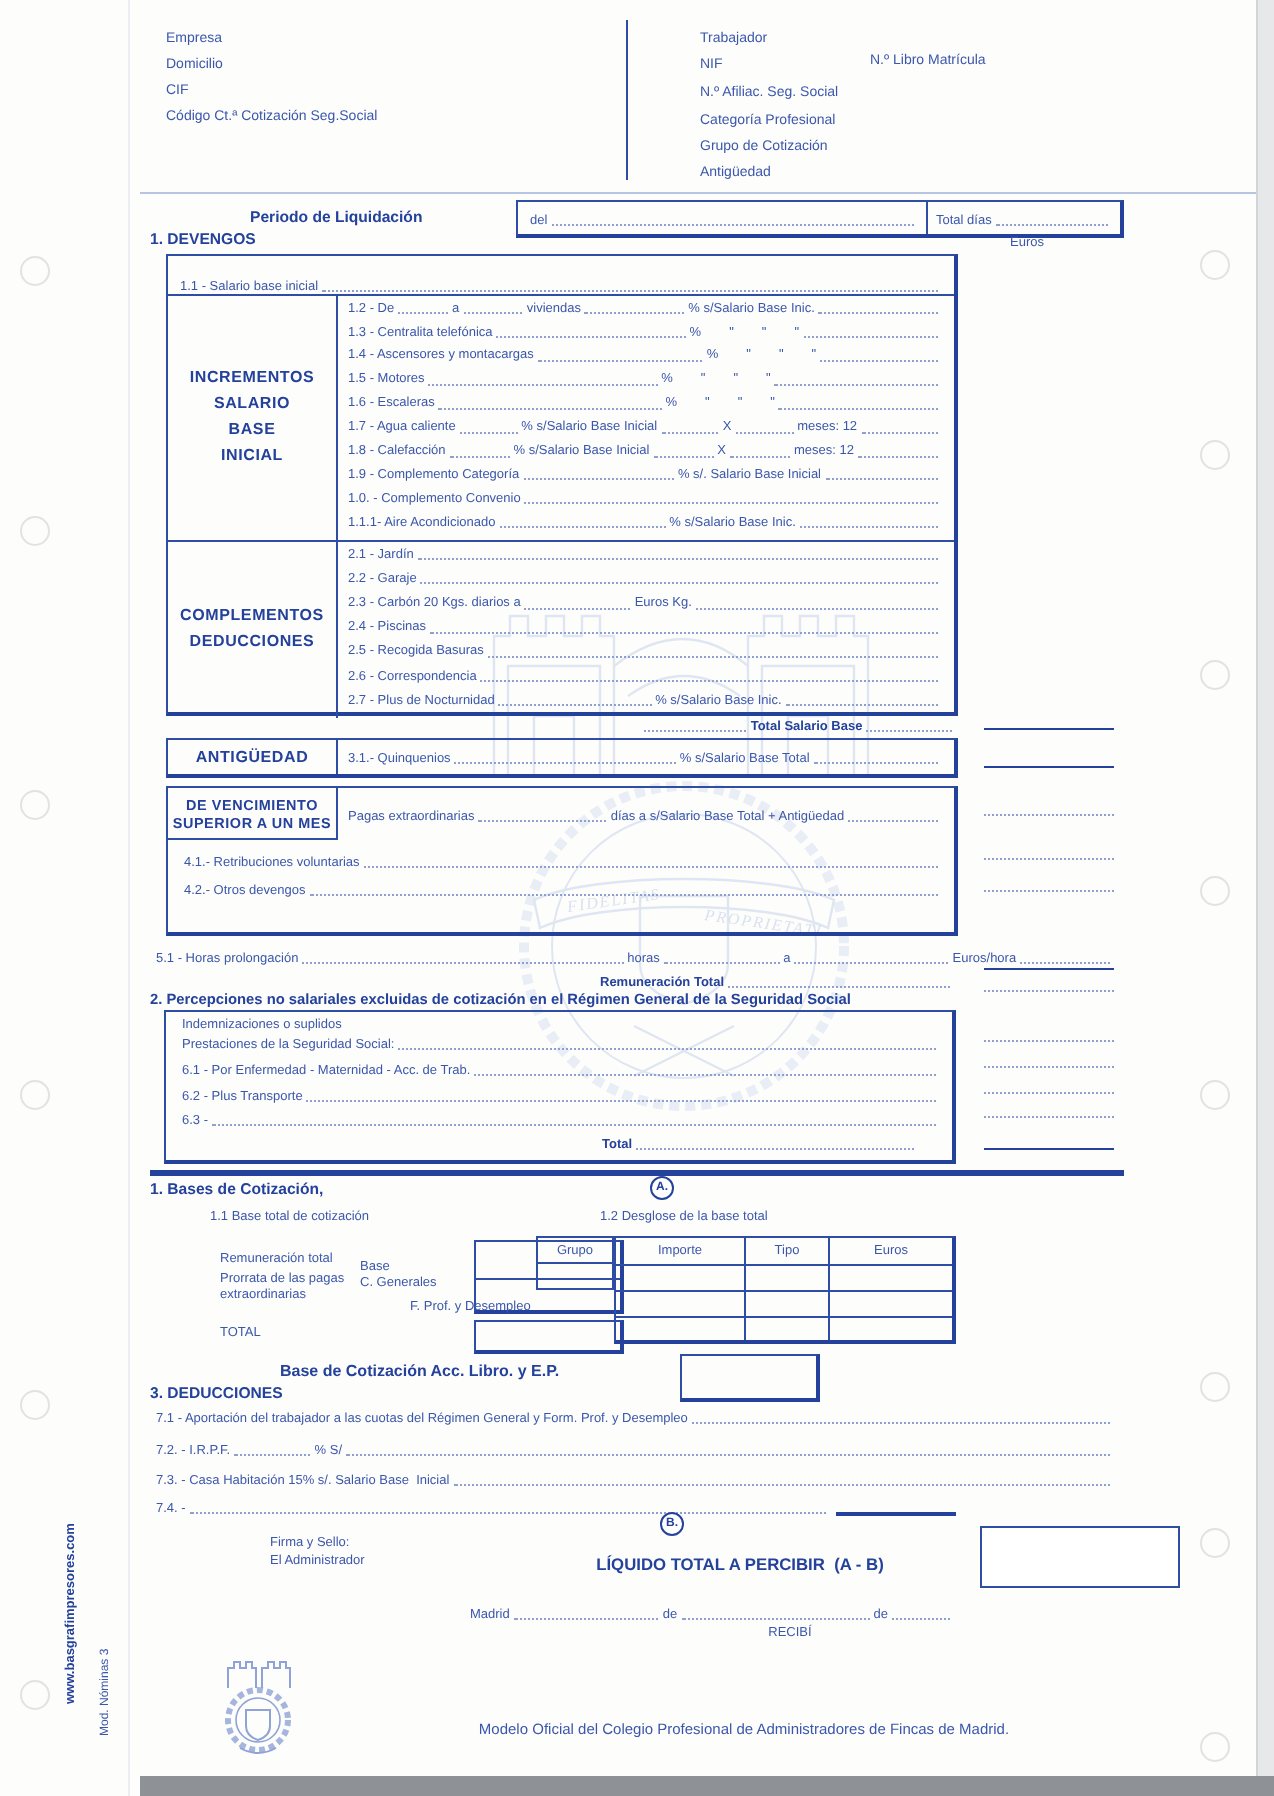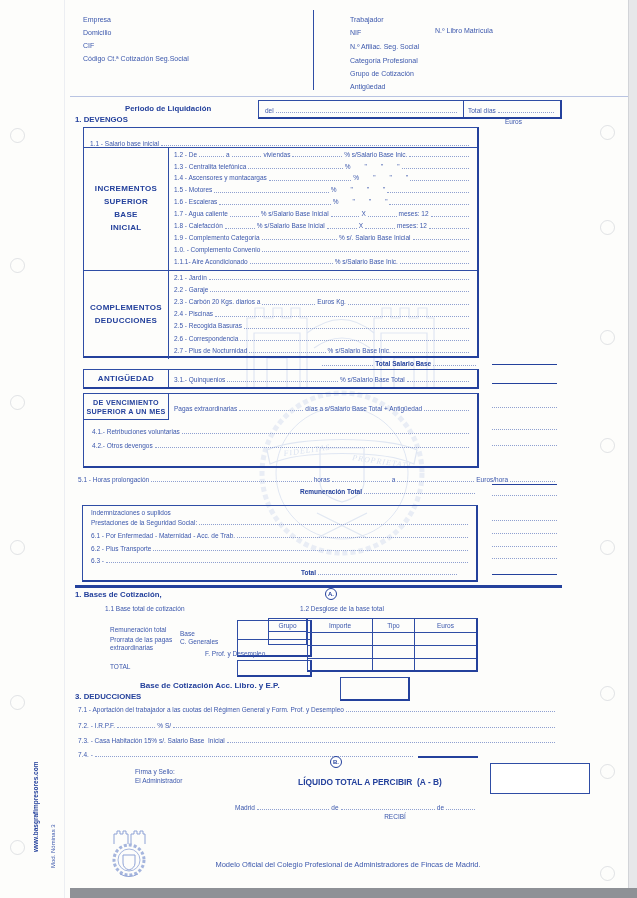--- a/index.html
+++ b/index.html
@@ -117,21 +117,21 @@
   <div class="abs t65" style="left:505px;top:118px;">Euros</div>
 
   <div class="abs bx" style="left:83px;top:127px;width:396px;height:231px;">
     <div class="frow" style="height:15px;padding:4px 6px 0 6px;">
         <span class="txt">1.1 - Salario base inicial</span>
         <span class="lead" style="flex-grow: 1;"></span>
       </div>
     <div class="grp" style="height:123px;justify-content:space-between;">
       <div class="grp-label">
         <span>INCREMENTOS</span>
-        <span>SUPERIOR</span>
+        <span>SALARIO</span>
         <span>BASE</span>
         <span>INICIAL</span>
       </div>
       <div class="grp-rows">
           <div class="frow">
             <span class="txt">1.2 - De</span>
             <span class="lead" style="flex-grow: 0.5;"></span>
             <span class="txt">a</span>
             <span class="lead" style="flex-grow: 0.6;"></span>
             <span class="txt">viviendas</span>
@@ -316,20 +316,21 @@
       <span class="txt">a</span>
       <span class="lead" style="flex-grow: 1.2;"></span>
       <span class="txt">Euros/hora</span>
       <span class="lead" style="flex-grow: 0.7;"></span>
     </div>
   <div class="frow abs" style="left:300px;top:486px;width:177px;height:9px;">
       <span class="txt b">Remuneración Total</span>
       <span class="lead" style="flex-grow: 1;"></span>
     </div>
 
+  <div class="abs bt" style="left:75px;top:495px;font-size:7.4px;">2. Percepciones no salariales excluidas de cotización en el Régimen General de la Seguridad Social</div>
   <div class="abs bx" style="left:82px;top:505px;width:396px;height:77px;">
     <div class="abs t65" style="left:8px;top:3px;">Indemnizaciones o suplidos</div>
     <div class="frow" style="position:absolute;left:8px;right:6px;top:11px;height:9px;">
         <span class="txt">Prestaciones de la Seguridad Social:</span>
         <span class="lead" style="flex-grow: 1;"></span>
       </div>
     <div class="frow" style="position:absolute;left:8px;right:6px;top:24px;height:9px;">
         <span class="txt">6.1 - Por Enfermedad - Maternidad - Acc. de Trab.</span>
         <span class="lead" style="flex-grow: 1;"></span>
       </div>
@@ -444,18 +445,18 @@
   <svg class="abs" style="left:106px;top:828px;" width="46" height="54" viewBox="0 0 46 54">
     <g fill="none" stroke="#8fa3d6" stroke-width="1">
       <path d="M8,16 V6 h3 v-3 h3 v3 h3 v-3 h3 v3 h2 V16"></path>
       <path d="M25,16 V6 h3 v-3 h3 v3 h3 v-3 h3 v3 h2 V16"></path>
       <circle cx="23" cy="32" r="15" stroke-dasharray="3 2" stroke-width="3" opacity=".8"></circle>
       <circle cx="23" cy="32" r="11" stroke-width=".8"></circle>
       <path d="M17,27 h12 v8 q0,5 -6,7 q-6,-2 -6,-7 z"></path>
       <path d="M14,46 q9,5 18,0"></path>
     </g>
   </svg>
-  <div class="abs t ctr" style="left:128px;top:861px;width:440px;font-size:7.5px;">Modelo Oficial del Colegio Profesional de Administradores de Fincas de Madrid.</div>
+  <div class="abs t ctr" style="left:152px;top:861px;width:440px;font-size:7.5px;">Modelo Oficial del Colegio Profesional de Administradores de Fincas de Madrid.</div>
 
   <div class="abs rot b" style="left:32px;top:852px;font-size:6.5px;">www.basgrafimpresores.com</div>
   <div class="abs rot t65" style="left:50px;top:868px;font-size:6px;">Mod. Nóminas 3</div>
 
 </div>
 
 </body></html>

